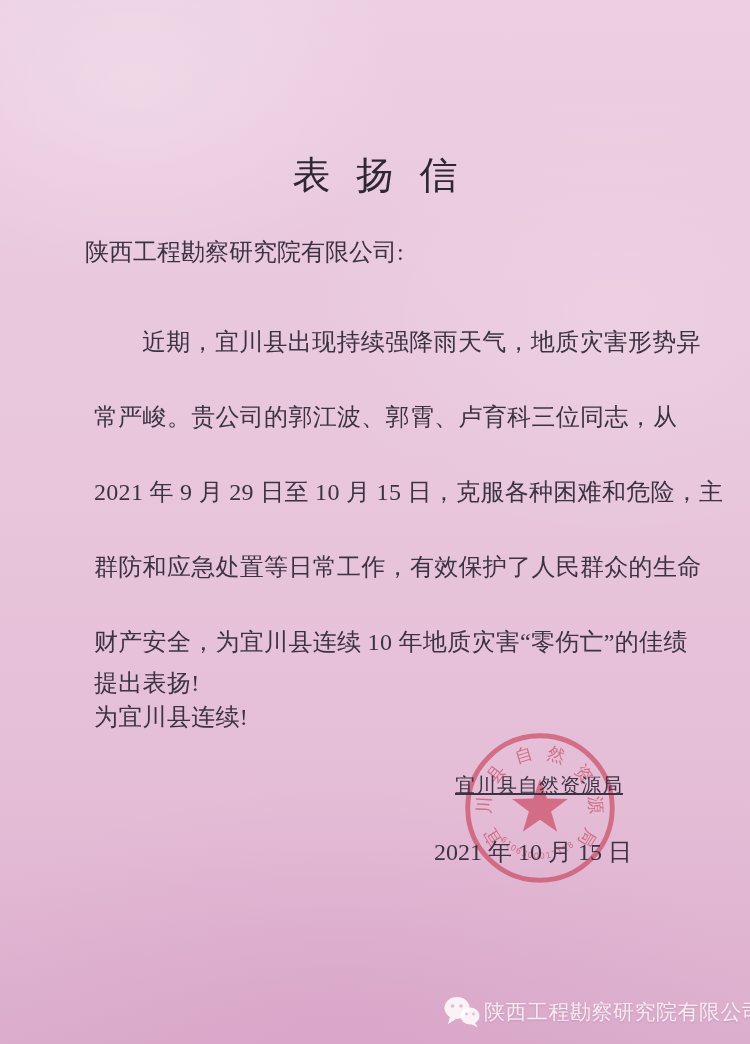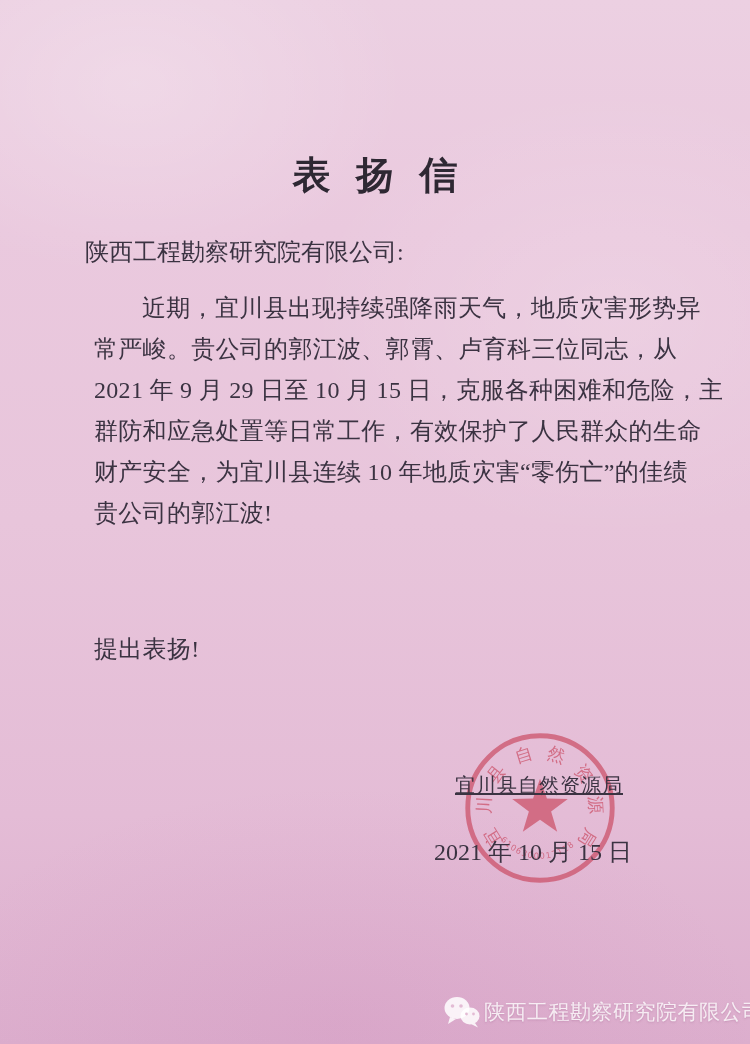--- a/index.html
+++ b/index.html
@@ -8,28 +8,28 @@
     position:relative;width:750px;height:1044px;overflow:hidden;
     background:
       radial-gradient(ellipse 420px 300px at 18% 8%, rgba(255,255,255,0.22), transparent 65%),
       radial-gradient(ellipse 520px 380px at 82% 30%, rgba(255,255,255,0.14), transparent 60%),
       radial-gradient(ellipse 600px 340px at 45% 98%, rgba(186,92,160,0.10), transparent 70%),
       linear-gradient(180deg,#ecd0e2 0%, #eac9de 22%, #e8c5db 50%, #e4bcd6 78%, #dcaecd 100%);
     color:#3b3342;
   }
   .title{
     position:absolute;top:150px;left:0;right:0;text-align:center;
-    font-size:38px;font-weight:bold;color:#2e2833;word-spacing:16px;
+    font-size:38px;font-weight:normal;color:#2e2833;word-spacing:16px;
     font-family:"Liberation Serif","DejaVu Serif",serif;
   }
   .salutation{position:absolute;left:85px;top:236px;font-size:24px;text-align:center;}
   .para{position:absolute;left:94px;width:572px;}
   .para1{top:288px;}
   .para2{top:629px;}
-  .bline{height:41px;line-height:41px;font-size:24px;letter-spacing:0.3px;white-space:nowrap;}
+  .bline{height:41px;line-height:41px;font-size:24px;letter-spacing:0.3px;white-space:nowrap;margin-top:34px;}
   .indent{text-indent:2em;}
   .signature{position:absolute;right:127px;top:772px;font-size:20px;letter-spacing:1px;text-decoration:underline;}
   .dateline{position:absolute;right:118px;top:836px;font-size:24px;text-align:right;}
   .stamp{position:absolute;left:458px;top:726px;width:164px;height:164px;filter:blur(0.5px);opacity:0.88;}
   .footer{position:absolute;left:444px;top:992px;height:40px;display:flex;align-items:center;}
   .wm-icon{width:36px;height:32px;margin-right:4px;}
   .wm-text{
     font-size:21px;letter-spacing:0.5px;color:rgba(255,255,255,0.80);
     text-shadow:0 1px 2px rgba(158,98,140,0.35);white-space:nowrap;
     font-family:"Liberation Sans","DejaVu Sans",sans-serif;
@@ -43,21 +43,21 @@
   <div class="title">表 扬 信</div>
 
   <div class="salutation">陕西工程勘察研究院有限公司:</div>
 
   <div class="para para1">
     <div class="bline indent">近期，宜川县出现持续强降雨天气，地质灾害形势异</div>
     <div class="bline">常严峻。贵公司的郭江波、郭霄、卢育科三位同志，从</div>
     <div class="bline">2021 年 9 月 29 日至 10 月 15 日，克服各种困难和危险，主</div>
     <div class="bline">群防和应急处置等日常工作，有效保护了人民群众的生命</div>
     <div class="bline">财产安全，为宜川县连续 10 年地质灾害“零伤亡”的佳绩</div>
-    <div class="bline">贵公司的郭江波!</div>
+    <div class="bline">为宜川县连续!</div>
   </div>
 
   <div class="para para2">
     <div class="bline">提出表扬!</div>
   </div>
 
   <svg class="stamp" viewBox="0 0 160 168" xmlns="http://www.w3.org/2000/svg">
     <g fill="none" stroke="none" opacity="0.72">
       <circle cx="80" cy="84" r="74" stroke="#c84058" stroke-width="5" fill="none"></circle>
       <polygon fill="#c84058" points="80,54 87.1,74.3 108.5,74.7 91.4,87.7 97.6,108.3 80,96 62.4,108.3 68.6,87.7 51.5,74.7 72.9,74.3"></polygon>

